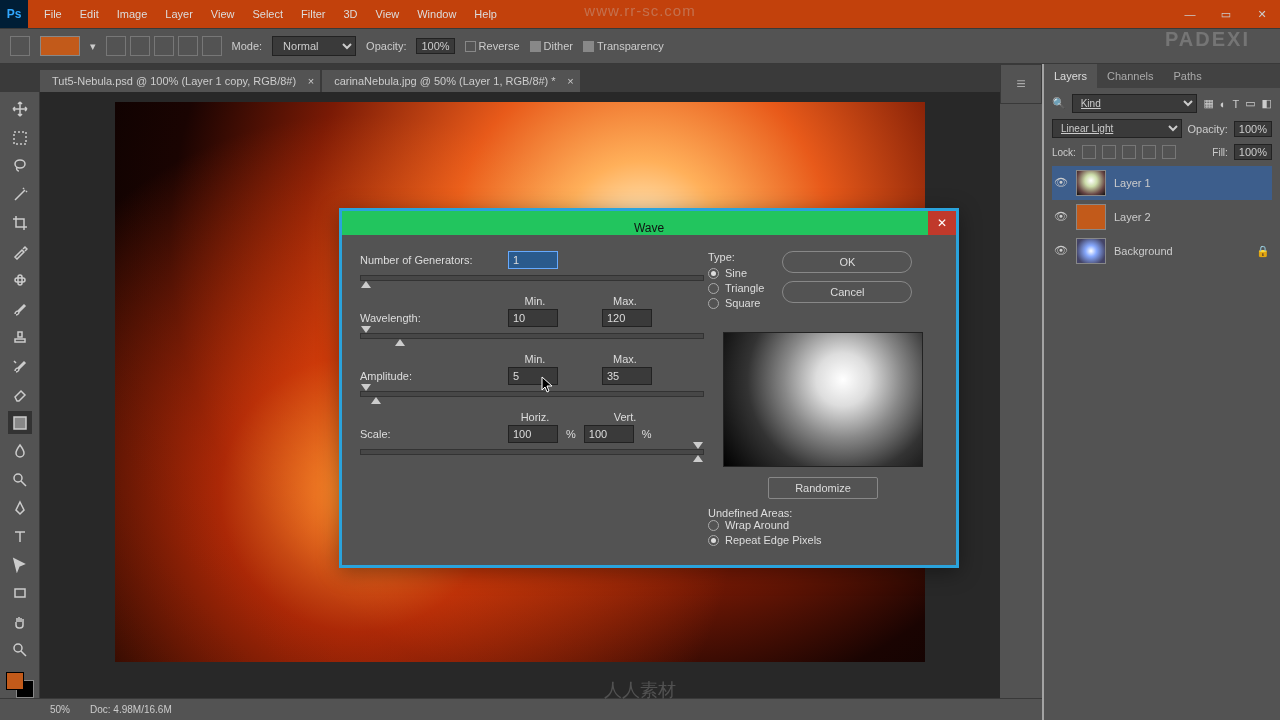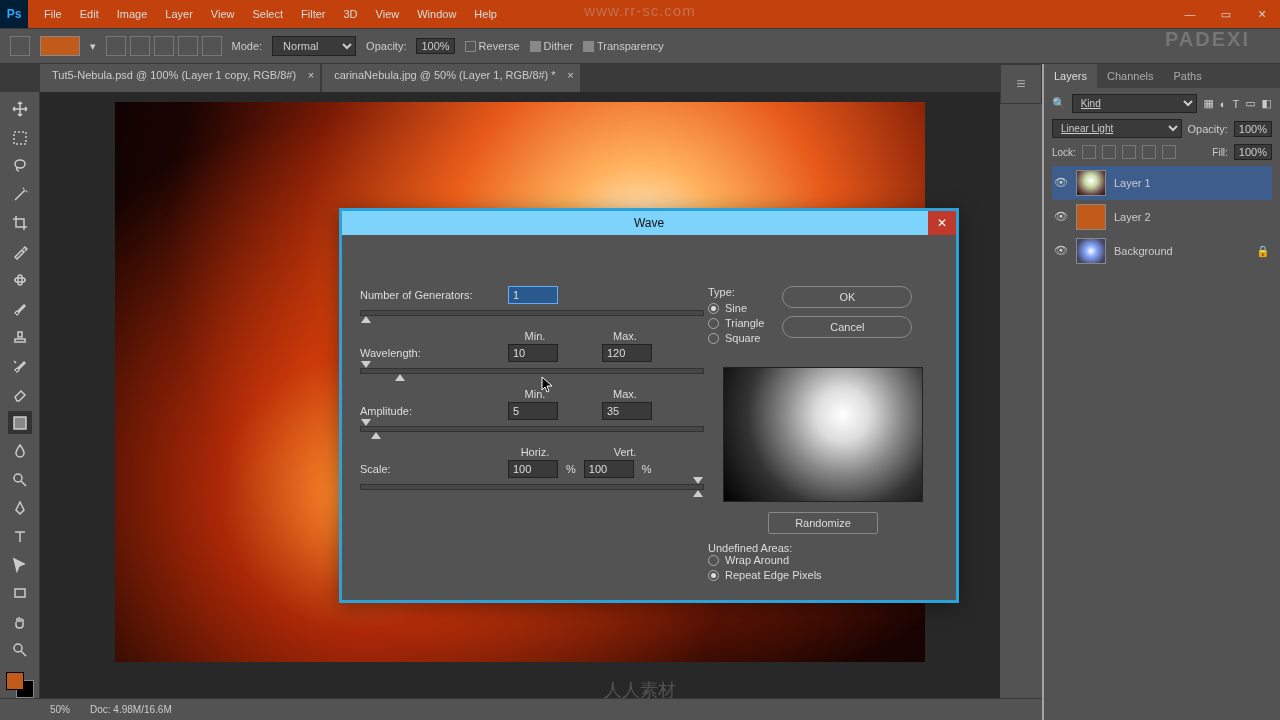--- a/index.html
+++ b/index.html
@@ -11,21 +11,21 @@
 .win-controls { margin-left: auto; display: flex; }
 .win-controls div { width: 36px; height: 28px; display:flex; align-items:center; justify-content:center; color:#ccc; }
 .optbar { height: 36px; background: #535353; border-top:1px solid #393939; border-bottom:1px solid #393939; display:flex; align-items:center; padding:0 10px; gap:10px; color:#ccc; font-size:11px; }
 .swatch-fg { width:40px; height:20px; background:#c25a1a; border:1px solid #888; }
 .shape-icons { display:flex; gap:4px; }
 .shape-icons div { width:20px; height:20px; border:1px solid #777; }
 .sel-mode { background:#3a3a3a; color:#ccc; border:1px solid #222; padding:2px 20px 2px 6px; font-size:11px; }
 .pct { background:#3a3a3a; border:1px solid #222; padding:1px 4px; font-size:11px; }
 .cb { width:11px; height:11px; border:1px solid #888; display:inline-block; vertical-align:middle; margin-right:3px; }
 .cb.on { background:#888; }
-.tabbar { height: 28px; background: #3a3a3a; display:flex; padding-left:40px; color:#ccc; font-size:11px; }
+.tabbar { height: 28px; background: #3a3a3a; display:flex; align-items:flex-end; padding-left:40px; color:#ccc; font-size:11px; }
 .doctab { background:#535353; padding:5px 24px 5px 12px; margin-right:2px; position:relative; }
 .doctab .x { position:absolute; right:6px; top:5px; }
 .toolbox { position:absolute; left:0; top:92px; width:40px; bottom:22px; background:#535353; border-right:1px solid #393939; display:flex; flex-direction:column; align-items:center; padding-top:6px; gap:6px; }
 .tool { width:24px; height:24px; color:#ccc; display:flex; align-items:center; justify-content:center; font-size:14px; }
 .tool.active { background:#333; }
 .tool svg { width:16px; height:16px; stroke:#ccc; fill:none; stroke-width:1.5; }
 .colorswatch { margin-top:4px; position:relative; width:28px; height:28px; }
 .colorswatch .fg { position:absolute; top:0; left:0; width:18px; height:18px; background:#c25a1a; border:1px solid #000; }
 .colorswatch .bg { position:absolute; bottom:0; right:0; width:18px; height:18px; background:#000; border:1px solid #888; }
 .canvas-area { position:absolute; left:40px; top:92px; right:280px; bottom:22px; background:#282828; display:flex; align-items:flex-start; justify-content:center; padding-top:0; }
@@ -45,23 +45,23 @@
 .lock-row { display:flex; align-items:center; gap:6px; margin:6px 0; font-size:10px; }
 .lock-row .ic { width:14px; height:14px; border:1px solid #777; }
 .layer { display:flex; align-items:center; gap:8px; padding:4px 2px; }
 .layer.sel { background:#3d5e8c; }
 .eye { width:14px; height:14px; color:#ccc; }
 .thumb { width:30px; height:26px; border:1px solid #888; }
 .thumb.nebula { background: radial-gradient(circle at 50% 40%, #fff 0%, #cda 30%, #644 70%, #111 100%); }
 .thumb.orange { background:#c25a1a; }
 .thumb.bgimg { background: radial-gradient(circle at 50% 50%, #fff 0%, #8af 30%, #446 80%); }
 .dialog { position:absolute; left:339px; top:208px; width:620px; background:#535353; border:3px solid #2aa3dc; box-shadow:0 4px 20px rgba(0,0,0,0.4); color:#ddd; font-size:11px; }
-.dlg-title { background:#7dd3fc; color:#111; height:24px; display:flex; align-items:center; justify-content:center; font-size:12px; position:relative; }
+.dlg-title { background:#22c55e; color:#111; height:24px; display:flex; align-items:flex-end; justify-content:center; font-size:12px; position:relative; }
 .dlg-close { position:absolute; right:0; top:0; width:28px; height:24px; background:#c0392b; color:#fff; display:flex; align-items:center; justify-content:center; }
-.dlg-body { padding:16px 18px; display:flex; gap:4px;margin-top:35px; }
+.dlg-body { padding:16px 18px; display:flex; gap:4px; }
 .dlg-left { flex:1; }
 .dlg-right { width:230px; }
 .row { display:flex; align-items:center; margin-bottom:6px; gap:8px; }
 .row label { width:140px; }
 .numfield { background:#3a3a3a; border:1px solid #222; color:#ddd; padding:2px 4px; width:50px; font-size:11px; }
 .numfield.hl { background:#2a5a8c; border:1px solid #6af; }
 .colhdr { display:flex; gap:40px; margin-left:150px; margin-bottom:2px;align-items:center; }
 .colhdr span { width:50px; text-align:center; }
 .slider { height:6px; background:#474747; border:1px solid #333; margin:6px 0 14px 0; position:relative; }
 .slider .tri { position:absolute; width:0; height:0; border-left:5px solid transparent; border-right:5px solid transparent; }

